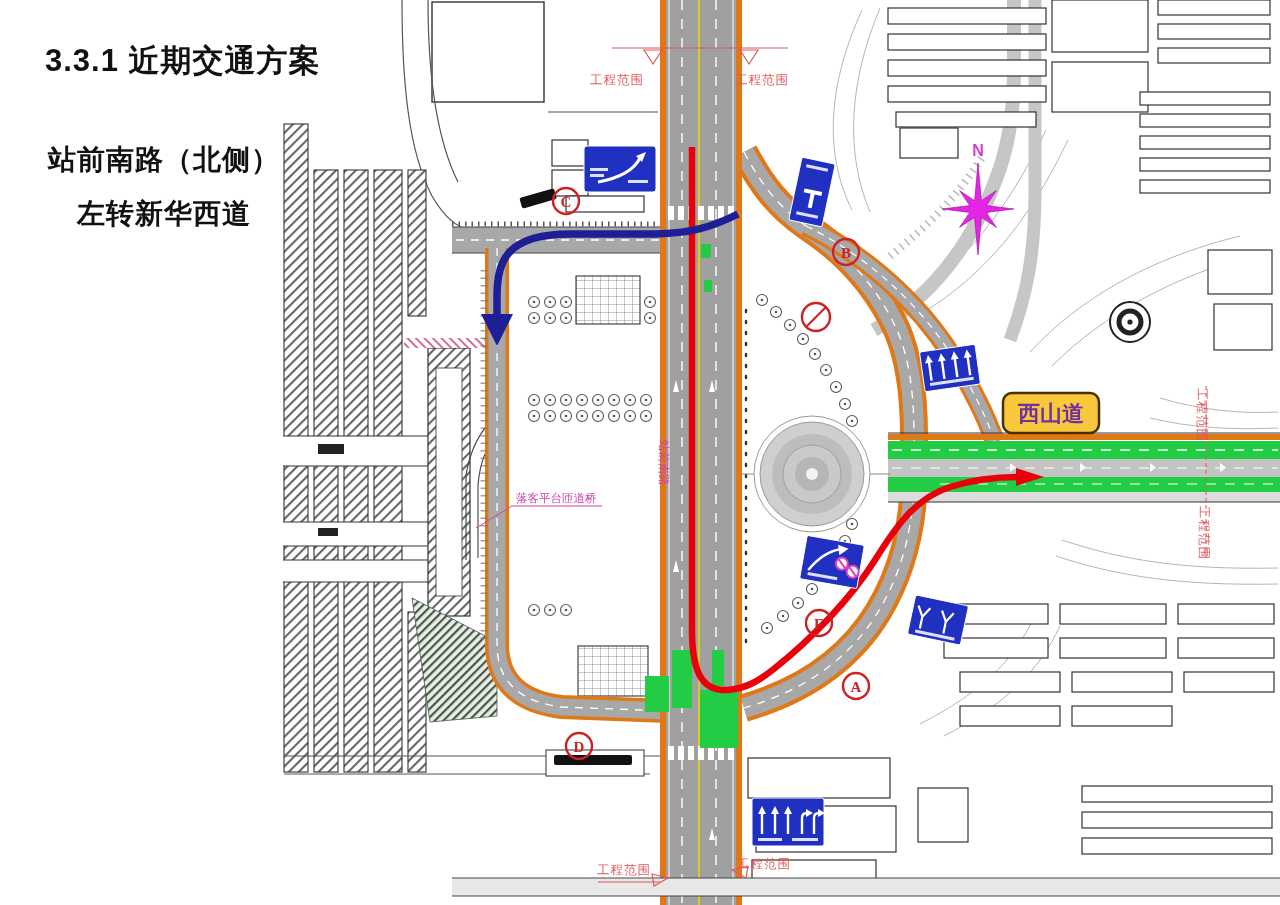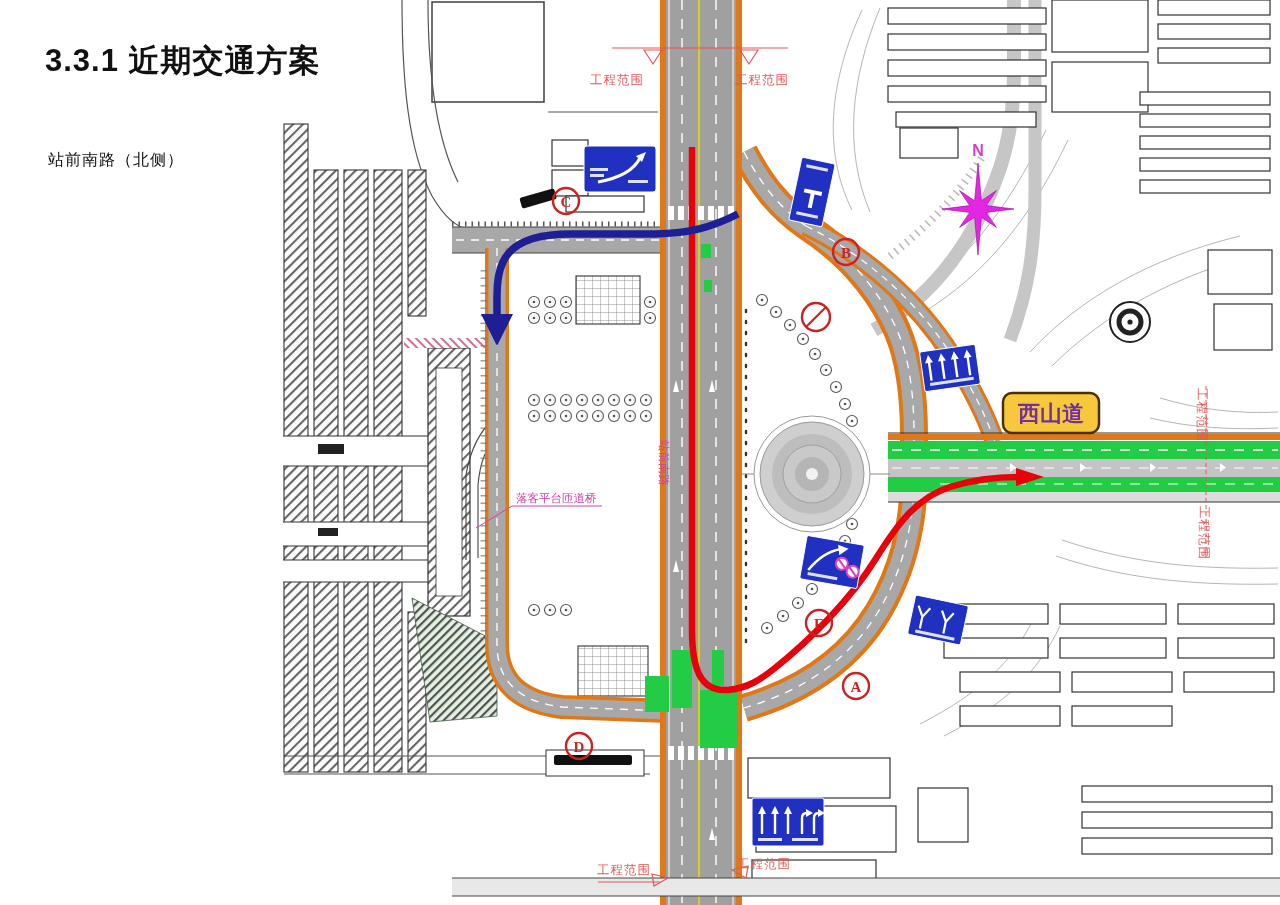--- a/index.html
+++ b/index.html
@@ -1,21 +1,21 @@
 <!DOCTYPE html>
 <html><head>
 <meta charset="utf-8">
 <style>
   html,body{margin:0;padding:0;background:#fff;}
   .canvas{position:relative;width:1280px;height:905px;background:#fff;overflow:hidden;
           font-family:"Liberation Sans",sans-serif;}
   .canvas svg{position:absolute;left:0;top:0;}
   .page-title{position:absolute;left:45px;top:40px;margin:0;font-size:31px;font-weight:bold;color:#111;letter-spacing:1px;text-align:right;}
   .desc{position:absolute;left:48px;top:148px;}
-  .desc p{margin:0 0 30px 0;font-size:16px;font-weight:normal;color:#111;letter-spacing:1px;line-height:24px;text-align:center;}
+  .desc p{margin:0 0 30px 0;font-size:28px;font-weight:bold;color:#111;letter-spacing:1px;line-height:24px;text-align:center;}
   text{font-family:"Liberation Sans",sans-serif;}
   .scope-t{fill:#e05858;font-size:12.5px;letter-spacing:1px;}
   .marker-t{fill:#cc2222;font-size:15px;font-weight:bold;font-family:"Liberation Serif",serif;}
 </style>
 </head>
 <body>
 
 <div class="canvas">
 
 <svg width="1280" height="905" viewBox="0 0 1280 905">
@@ -445,15 +445,16 @@
 
   <g>
     <rect x="1003" y="393" width="96" height="40" rx="9" fill="#f8c83c" stroke="#4a3000" stroke-width="2.5"></rect>
     <text x="1051" y="421" text-anchor="middle" font-size="22" font-weight="bold" fill="#7030a0">西山道</text>
   </g>
 </svg>
 
 <h1 class="page-title">3.3.1 近期交通方案</h1>
 <div class="desc">
   <p>站前南路（北侧）</p>
+  <p>左转新华西道</p>
 </div>
 
 </div>
 
 </body></html>

